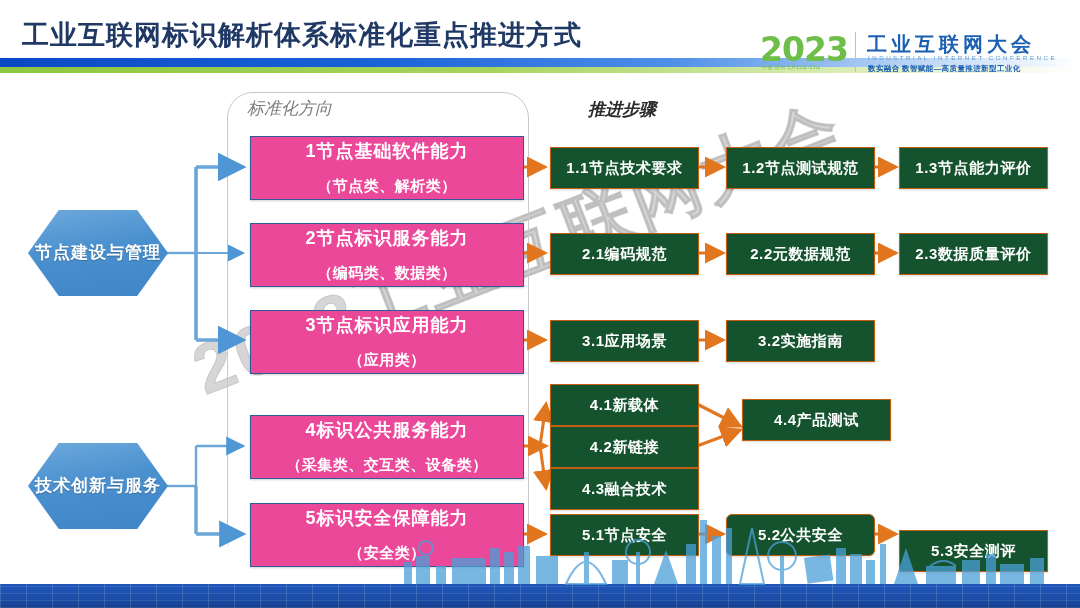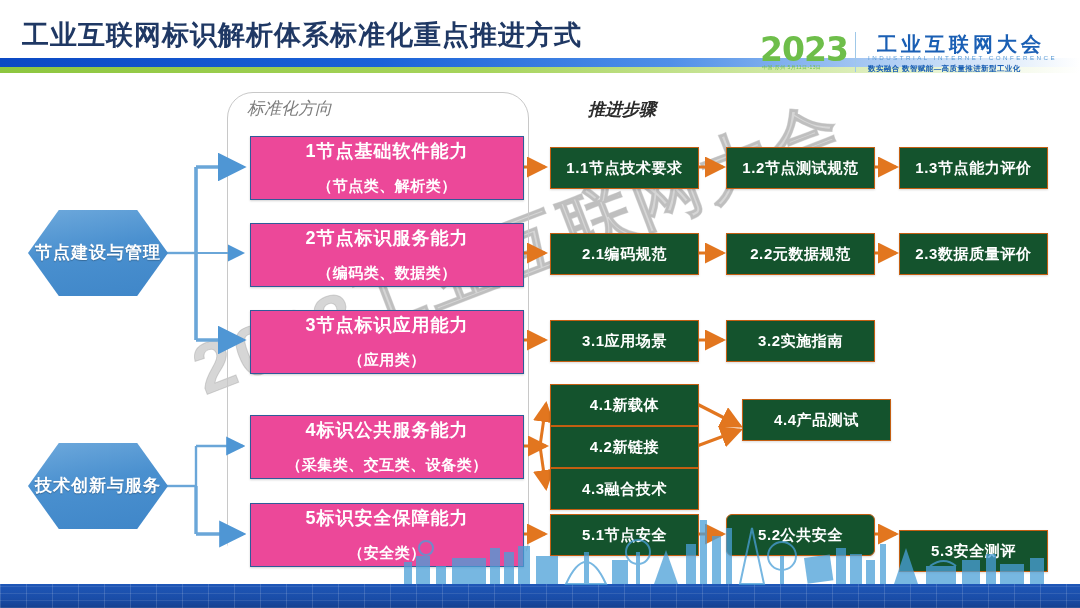--- a/index.html
+++ b/index.html
@@ -33,21 +33,21 @@
     font-size:33px;font-weight:700;color:#6ebe4a;letter-spacing:-1px;
     font-family:"DejaVu Sans",sans-serif;
   }
   .logo .yr-sub{
     position:absolute;left:2px;top:34px;
     font-size:5px;color:#6ebe4a;letter-spacing:0.4px;white-space:nowrap;
   }
   .logo .divider{position:absolute;left:95px;top:2px;width:1px;height:40px;background:#9fc8e8;}
   .logo .cn{
     position:absolute;left:107px;top:1px;
-    font-size:20px;font-weight:700;color:#1a5fb4;letter-spacing:4px;white-space:nowrap;margin-left:10px;
+    font-size:20px;font-weight:700;color:#1a5fb4;letter-spacing:4px;white-space:nowrap;
   }
   .logo .en{
     position:absolute;left:108px;top:24px;
     font-size:6.2px;color:#5b9bd5;letter-spacing:2.5px;white-space:nowrap;
   }
   .logo .slogan{
     position:absolute;left:108px;top:34px;
     font-size:7.5px;font-weight:700;color:#1a5fb4;letter-spacing:0.4px;white-space:nowrap;
   }
 

